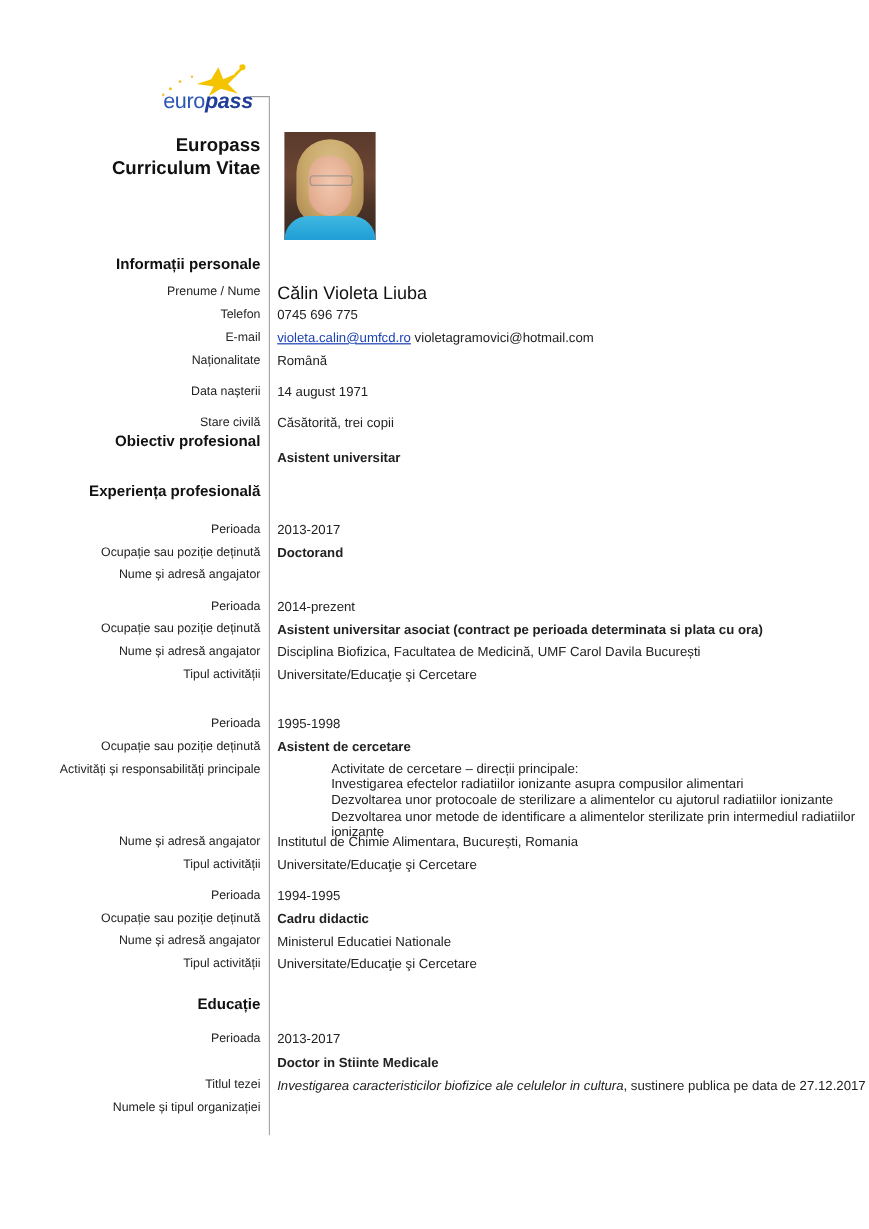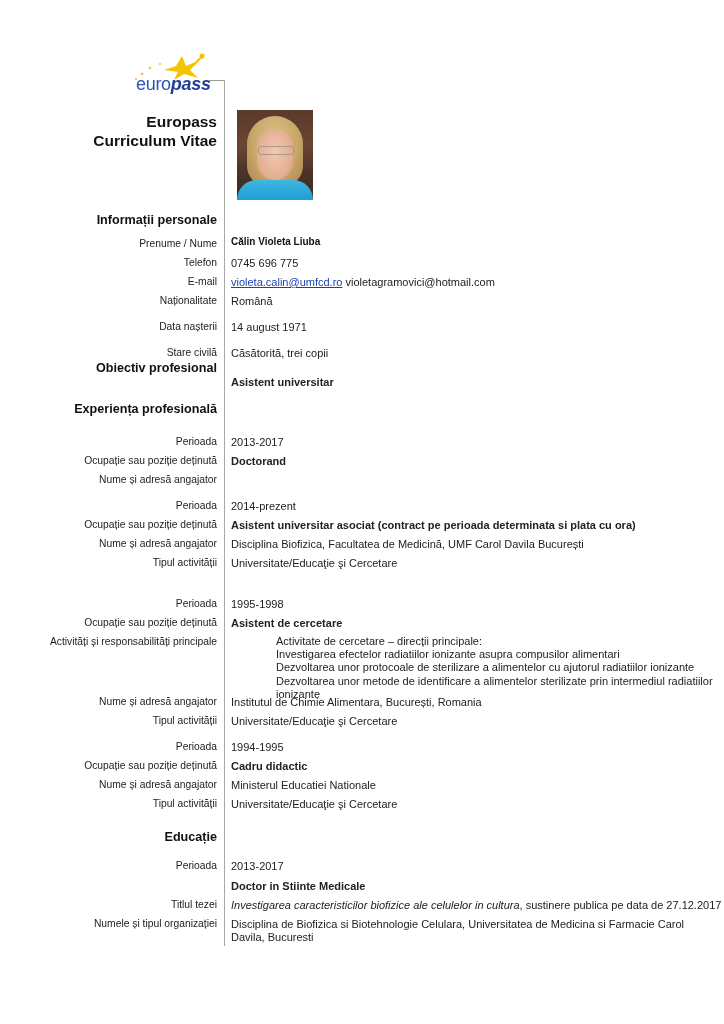--- a/index.html
+++ b/index.html
@@ -28,21 +28,21 @@
   .photo .face { position: absolute; left: 20px; top: 20px; width: 36px; height: 50px; border-radius: 18px 18px 20px 20px;
                  background: radial-gradient(ellipse at 50% 45%, #f2c9b0 0%, #e3ac90 70%, #c98f74 100%); }
   .photo .glasses { position: absolute; left: 21px; top: 36px; width: 34px; height: 7px; border: 1px solid #8a8a8a; border-radius: 3px; opacity: .7; }
   .photo .shirt { position: absolute; left: 0; top: 70px; width: 76px; height: 20px;
                   background: linear-gradient(180deg, #3fb7e0 0%, #1f9ed6 100%); border-radius: 20px 20px 0 0; }
   .lbl { position: absolute; right: 507px; text-align: right; white-space: nowrap; font-size: 10.3px; color: #222; }
   .val { position: absolute; left: 231px; white-space: nowrap; font-size: 11px; color: #222; }
   .section { position: absolute; right: 507px; text-align: right; white-space: nowrap; font-weight: bold; font-size: 12.6px; color: #111; }
   .bold { font-weight: bold; }
   .italic { font-style: italic; }
-  .name { font-weight: bold; font-size: 10px; color: #111; }
+  .name { font-weight: normal; font-size: 15px; color: #111; }
   .multiline { line-height: 13.2px; white-space: normal; width: 460px; }
   a.link { color: #1a3fb5; text-decoration: underline; }
 </style>
 </head>
 <body>
 
 <div class="page">
 
   <div class="logo">
     <svg width="100" height="30" style="position:absolute;left:0;top:0;">
@@ -147,15 +147,14 @@
   <div class="section" style="top:830px;">Educație</div>
 
   <div class="lbl" style="top:860px;">Perioada</div>
   <div class="val" style="top:860px;">2013-2017</div>
   <div class="val bold" style="top:880px;">Doctor in Stiinte Medicale</div>
   <div class="lbl" style="top:899px;">Titlul tezei</div>
   <div class="val" style="top:899px;">
     <span class="italic">Investigarea caracteristicilor biofizice ale celulelor in cultura</span><span>, sustinere publica pe data de 27.12.2017</span>
   </div>
   <div class="lbl" style="top:918px;">Numele și tipul organizației</div>
-  <div class="val multiline" style="top:918px; width:455px;">Disciplina de Biofizica si Biotehnologie Celulara, Universitatea de Medicina si Farmacie Carol Davila, Bucuresti</div>
 
 </div>
 
 </body></html>

